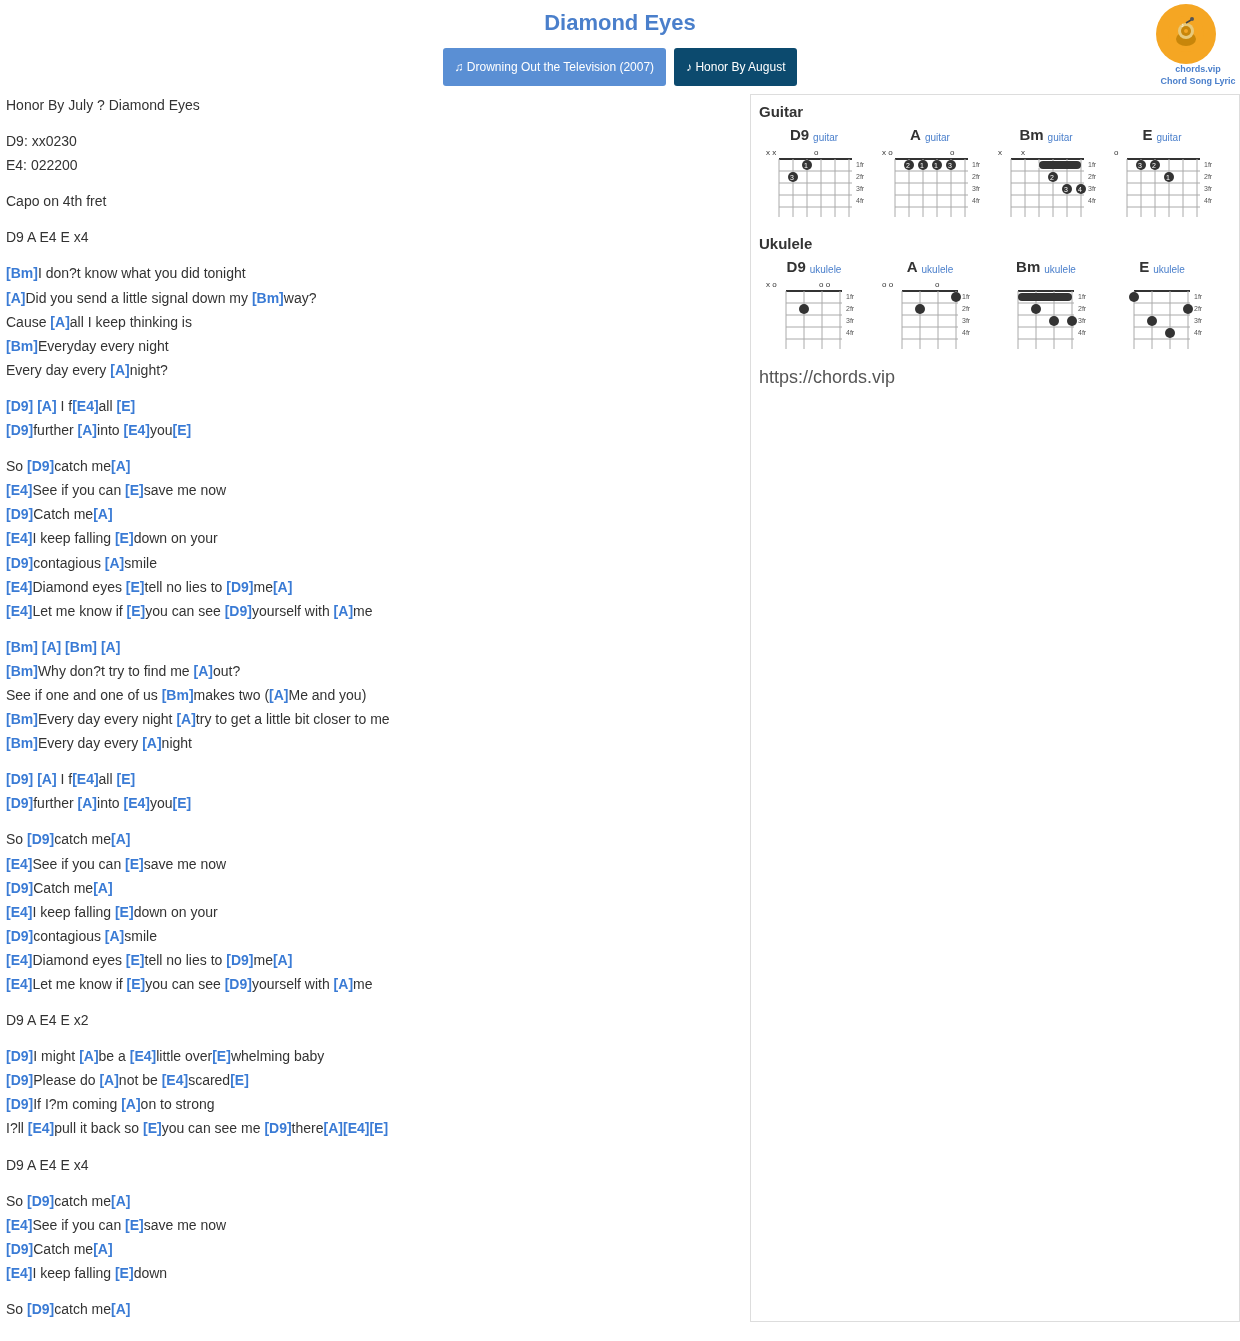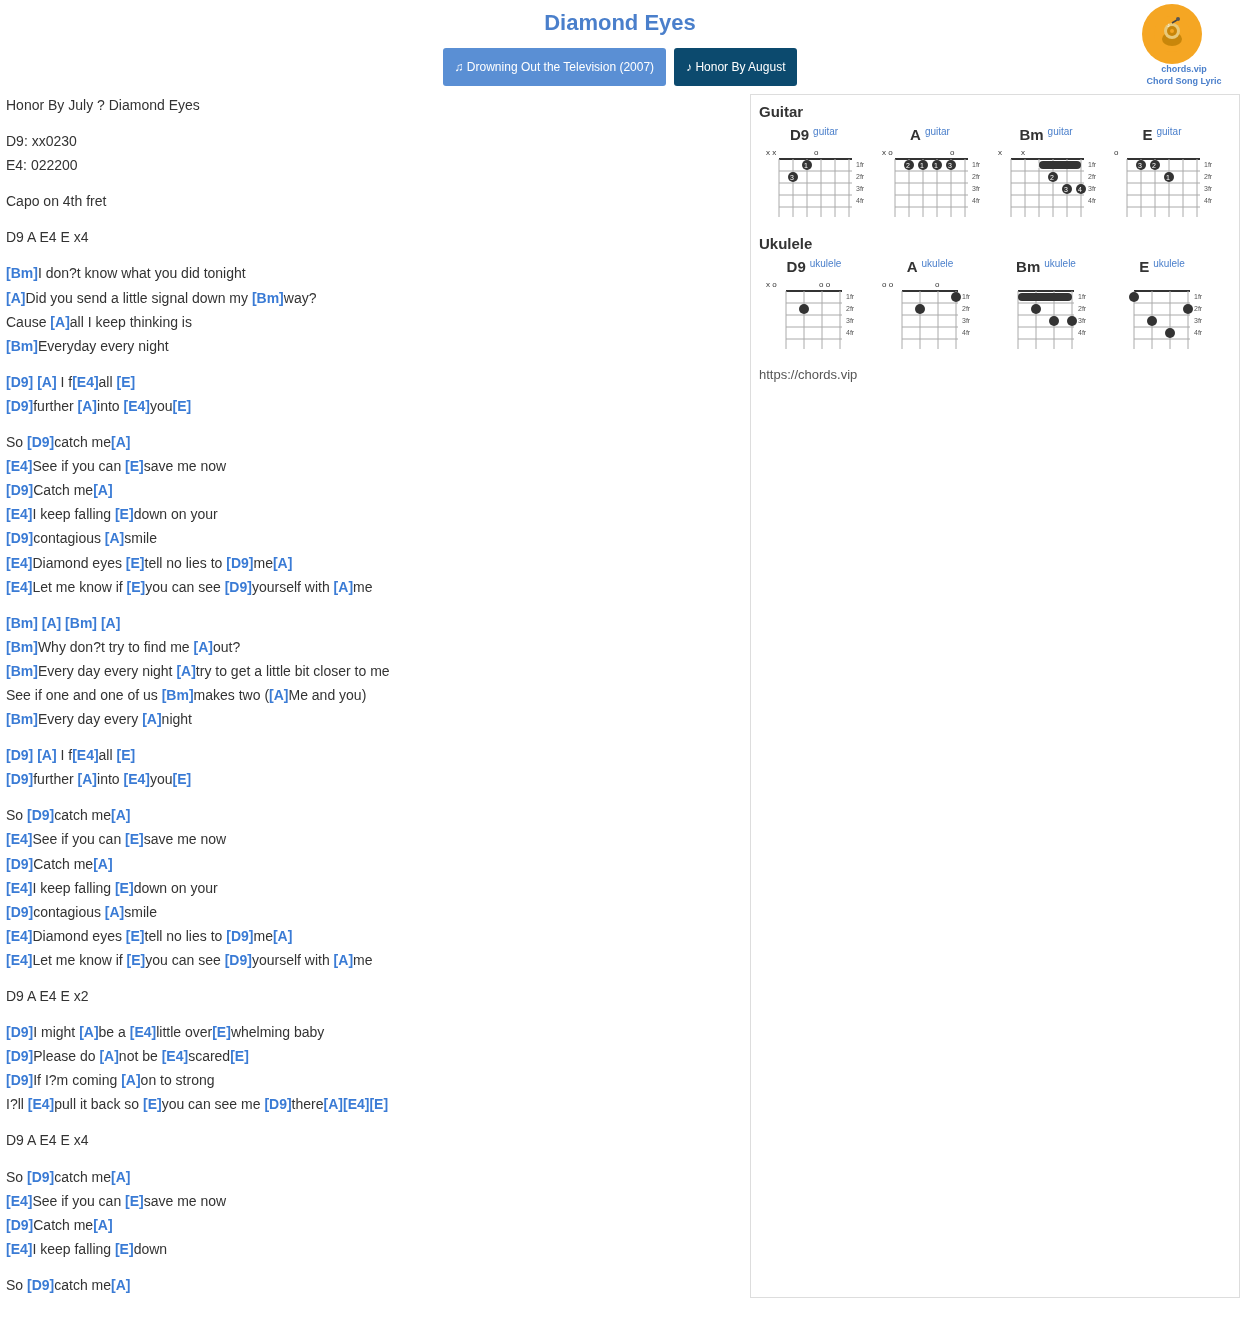--- a/index.html
+++ b/index.html
@@ -15,21 +15,21 @@
       position: relative;
     }
     .page-title {
       color: #4a7fcb;
       font-size: 22px;
       font-weight: bold;
     }
     .logo {
       position: absolute;
       top: 4px;
-      right: 18px;
+      right: 4px;
       width: 80px;
       height: 60px;
     }
     .logo-circle {
       width: 60px;
       height: 60px;
       background: #f5a623;
       border-radius: 50%;
       display: flex;
       align-items: center;
@@ -93,36 +93,36 @@
       margin-bottom: 8px;
     }
     .chord-item {
       display: flex;
       flex-direction: column;
       align-items: center;
       width: 110px;
     }
     .chord-name-row {
       display: flex;
-      align-items: flex-start;
+      align-items: flex-end;
       gap: 4px;
       margin-bottom: 2px;
     }
     .chord-name {
       font-size: 15px;
       font-weight: bold;
     }
     .chord-type-link {
       font-size: 10px;
       color: #4a7fcb;
       cursor: pointer;
     }
     .url-line {
       margin-top: 6px;
-      font-size: 13px;
+      font-size: 18px;
       color: #555;
     }
     .chord-inline { color: #3a7bd5; font-weight: bold; }
     p { margin-bottom: 1px; line-height: 1.65; }
     .section-spacer { height: 12px; }
   </style>
 </head>
 <body>
 
 <div class="header">
@@ -158,39 +158,40 @@
     <div class="section-spacer"></div>
     <p>Capo on 4th fret</p>
     <div class="section-spacer"></div>
     <p>D9 A E4 E x4</p>
     <div class="section-spacer"></div>
 
     <p><span class="chord-inline">[Bm]</span>I don?t know what you did tonight</p>
     <p><span class="chord-inline">[A]</span>Did you send a little signal down my <span class="chord-inline">[Bm]</span>way?</p>
     <p>Cause <span class="chord-inline">[A]</span>all I keep thinking is</p>
     <p><span class="chord-inline">[Bm]</span>Everyday every night</p>
+    <p>Every day every <span class="chord-inline">[A]</span>night?</p>
     <div class="section-spacer"></div>
 
     <p><span class="chord-inline">[D9]</span> <span class="chord-inline">[A]</span> I f<span class="chord-inline">[E4]</span>all <span class="chord-inline">[E]</span></p>
     <p><span class="chord-inline">[D9]</span>further <span class="chord-inline">[A]</span>into <span class="chord-inline">[E4]</span>you<span class="chord-inline">[E]</span></p>
     <div class="section-spacer"></div>
 
     <p>So <span class="chord-inline">[D9]</span>catch me<span class="chord-inline">[A]</span></p>
     <p><span class="chord-inline">[E4]</span>See if you can <span class="chord-inline">[E]</span>save me now</p>
     <p><span class="chord-inline">[D9]</span>Catch me<span class="chord-inline">[A]</span></p>
     <p><span class="chord-inline">[E4]</span>I keep falling <span class="chord-inline">[E]</span>down on your</p>
     <p><span class="chord-inline">[D9]</span>contagious <span class="chord-inline">[A]</span>smile</p>
     <p><span class="chord-inline">[E4]</span>Diamond eyes <span class="chord-inline">[E]</span>tell no lies to <span class="chord-inline">[D9]</span>me<span class="chord-inline">[A]</span></p>
     <p><span class="chord-inline">[E4]</span>Let me know if <span class="chord-inline">[E]</span>you can see <span class="chord-inline">[D9]</span>yourself with <span class="chord-inline">[A]</span>me</p>
     <div class="section-spacer"></div>
 
     <p><span class="chord-inline">[Bm]</span> <span class="chord-inline">[A]</span> <span class="chord-inline">[Bm]</span> <span class="chord-inline">[A]</span></p>
     <p><span class="chord-inline">[Bm]</span>Why don?t try to find me <span class="chord-inline">[A]</span>out?</p>
+    <p>See if one and one of us <span class="chord-inline">[Bm]</span>makes two (<span class="chord-inline">[A]</span>Me and you)</p>
     <p><span class="chord-inline">[Bm]</span>Every day every night <span class="chord-inline">[A]</span>try to get a little bit closer to me</p>
-    <p>See if one and one of us <span class="chord-inline">[Bm]</span>makes two (<span class="chord-inline">[A]</span>Me and you)</p>
     <p><span class="chord-inline">[Bm]</span>Every day every <span class="chord-inline">[A]</span>night</p>
     <div class="section-spacer"></div>
 
     <p><span class="chord-inline">[D9]</span> <span class="chord-inline">[A]</span> I f<span class="chord-inline">[E4]</span>all <span class="chord-inline">[E]</span></p>
     <p><span class="chord-inline">[D9]</span>further <span class="chord-inline">[A]</span>into <span class="chord-inline">[E4]</span>you<span class="chord-inline">[E]</span></p>
     <div class="section-spacer"></div>
 
     <p>So <span class="chord-inline">[D9]</span>catch me<span class="chord-inline">[A]</span></p>
     <p><span class="chord-inline">[E4]</span>See if you can <span class="chord-inline">[E]</span>save me now</p>
     <p><span class="chord-inline">[D9]</span>Catch me<span class="chord-inline">[A]</span></p>

